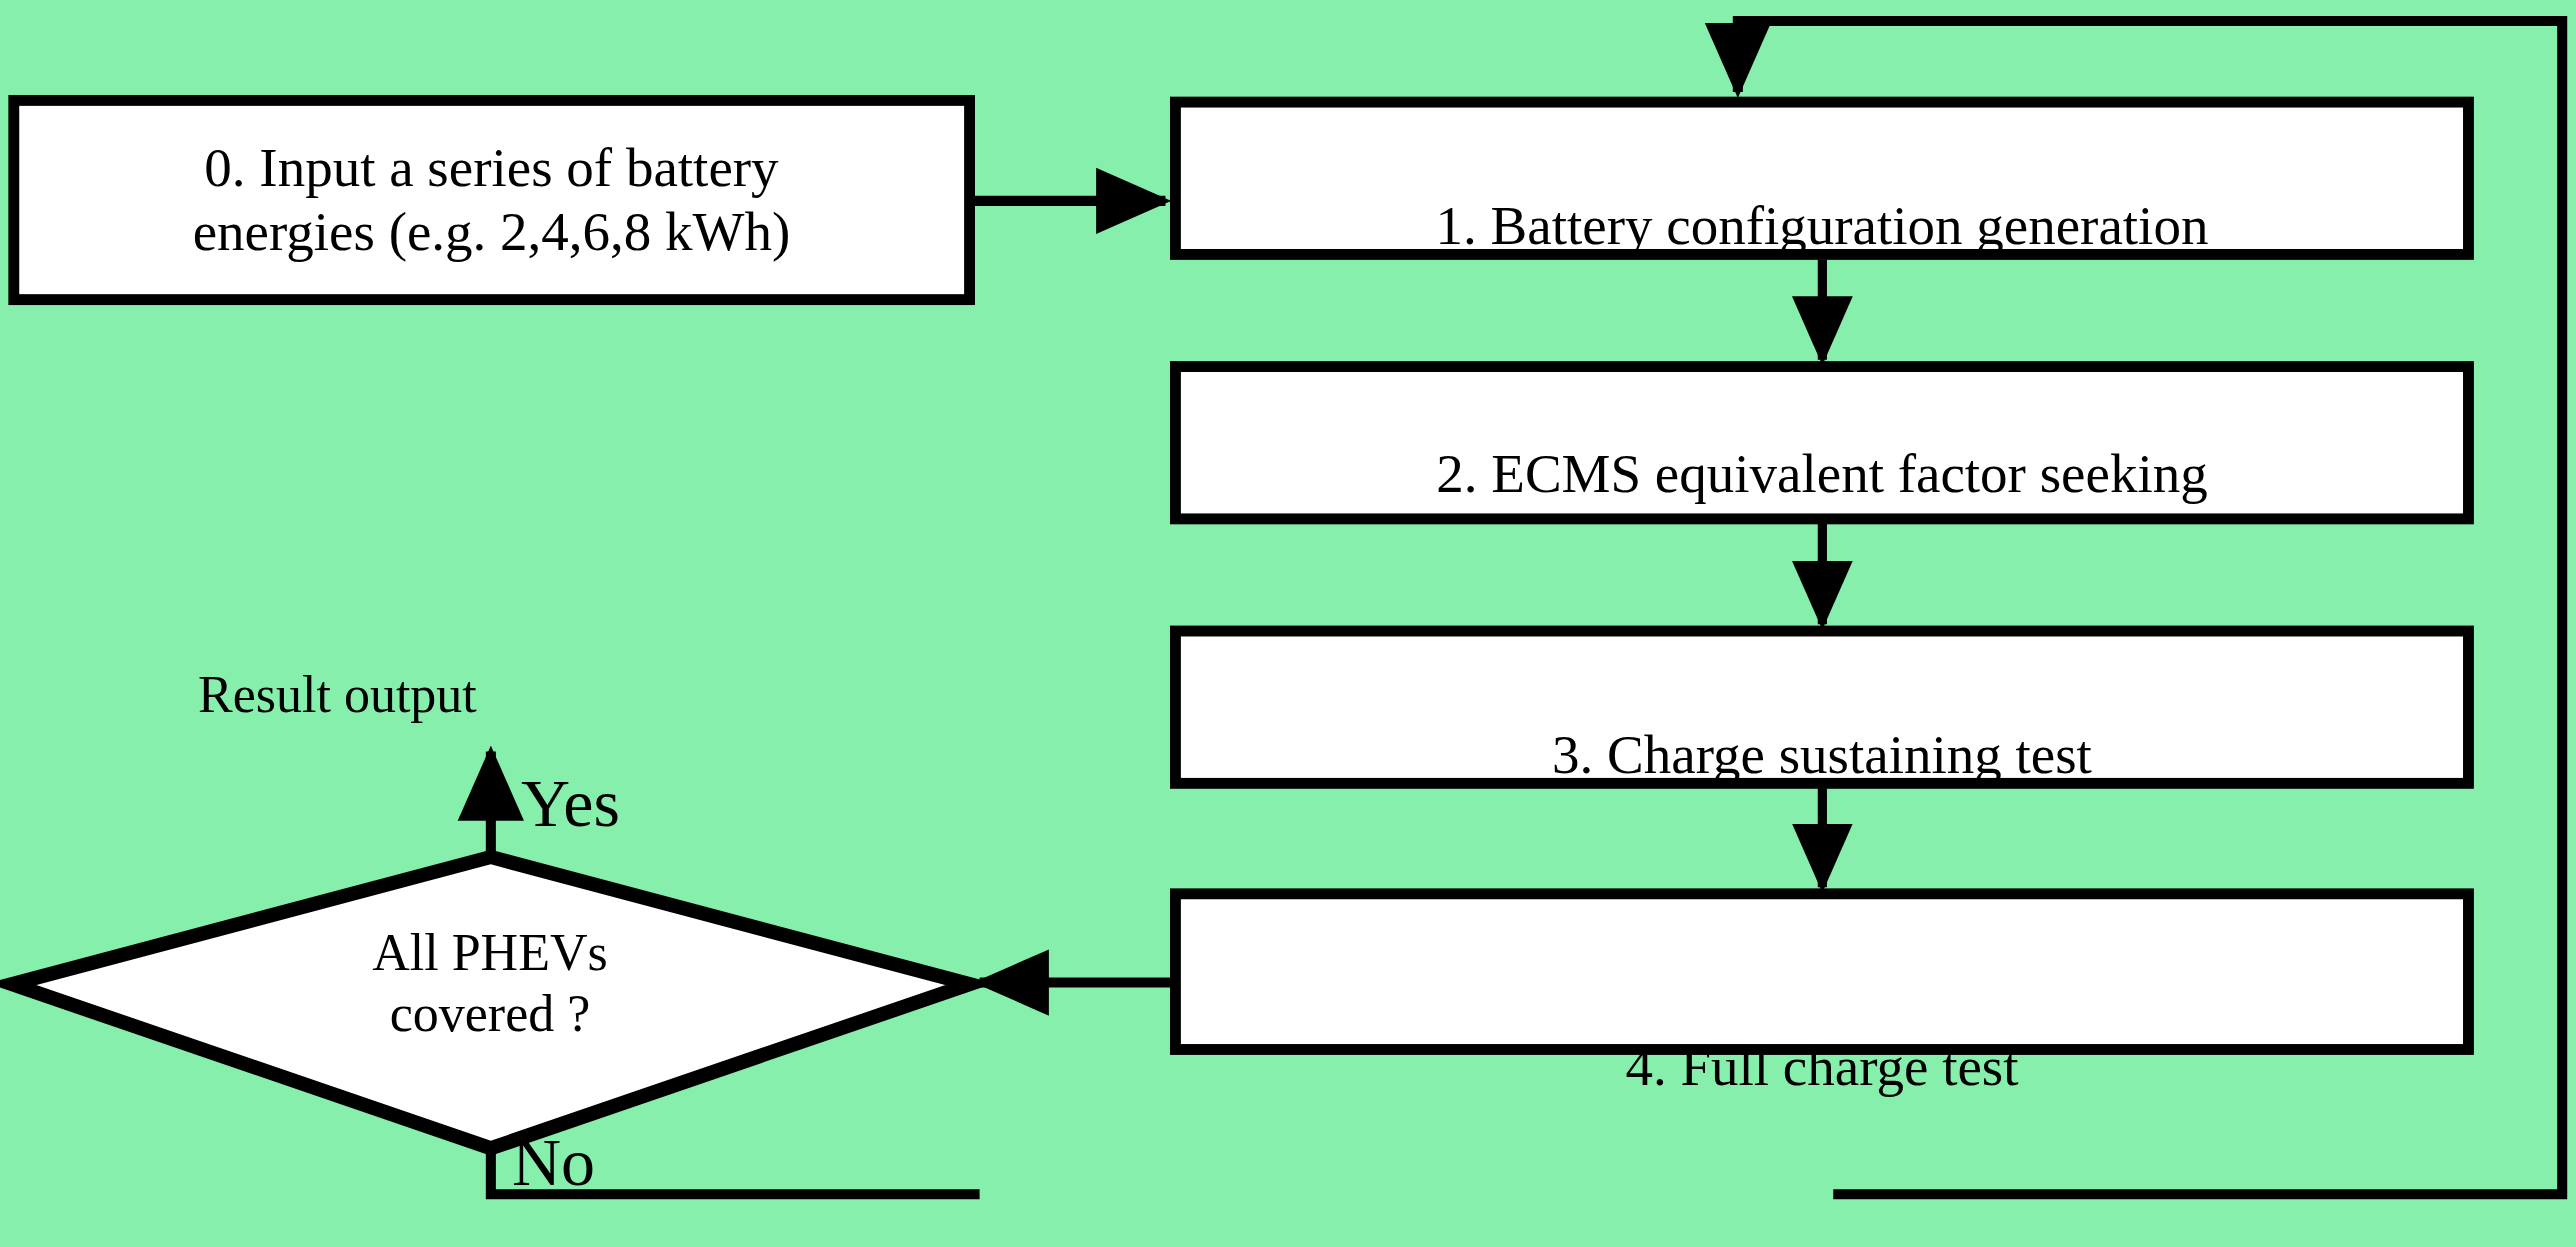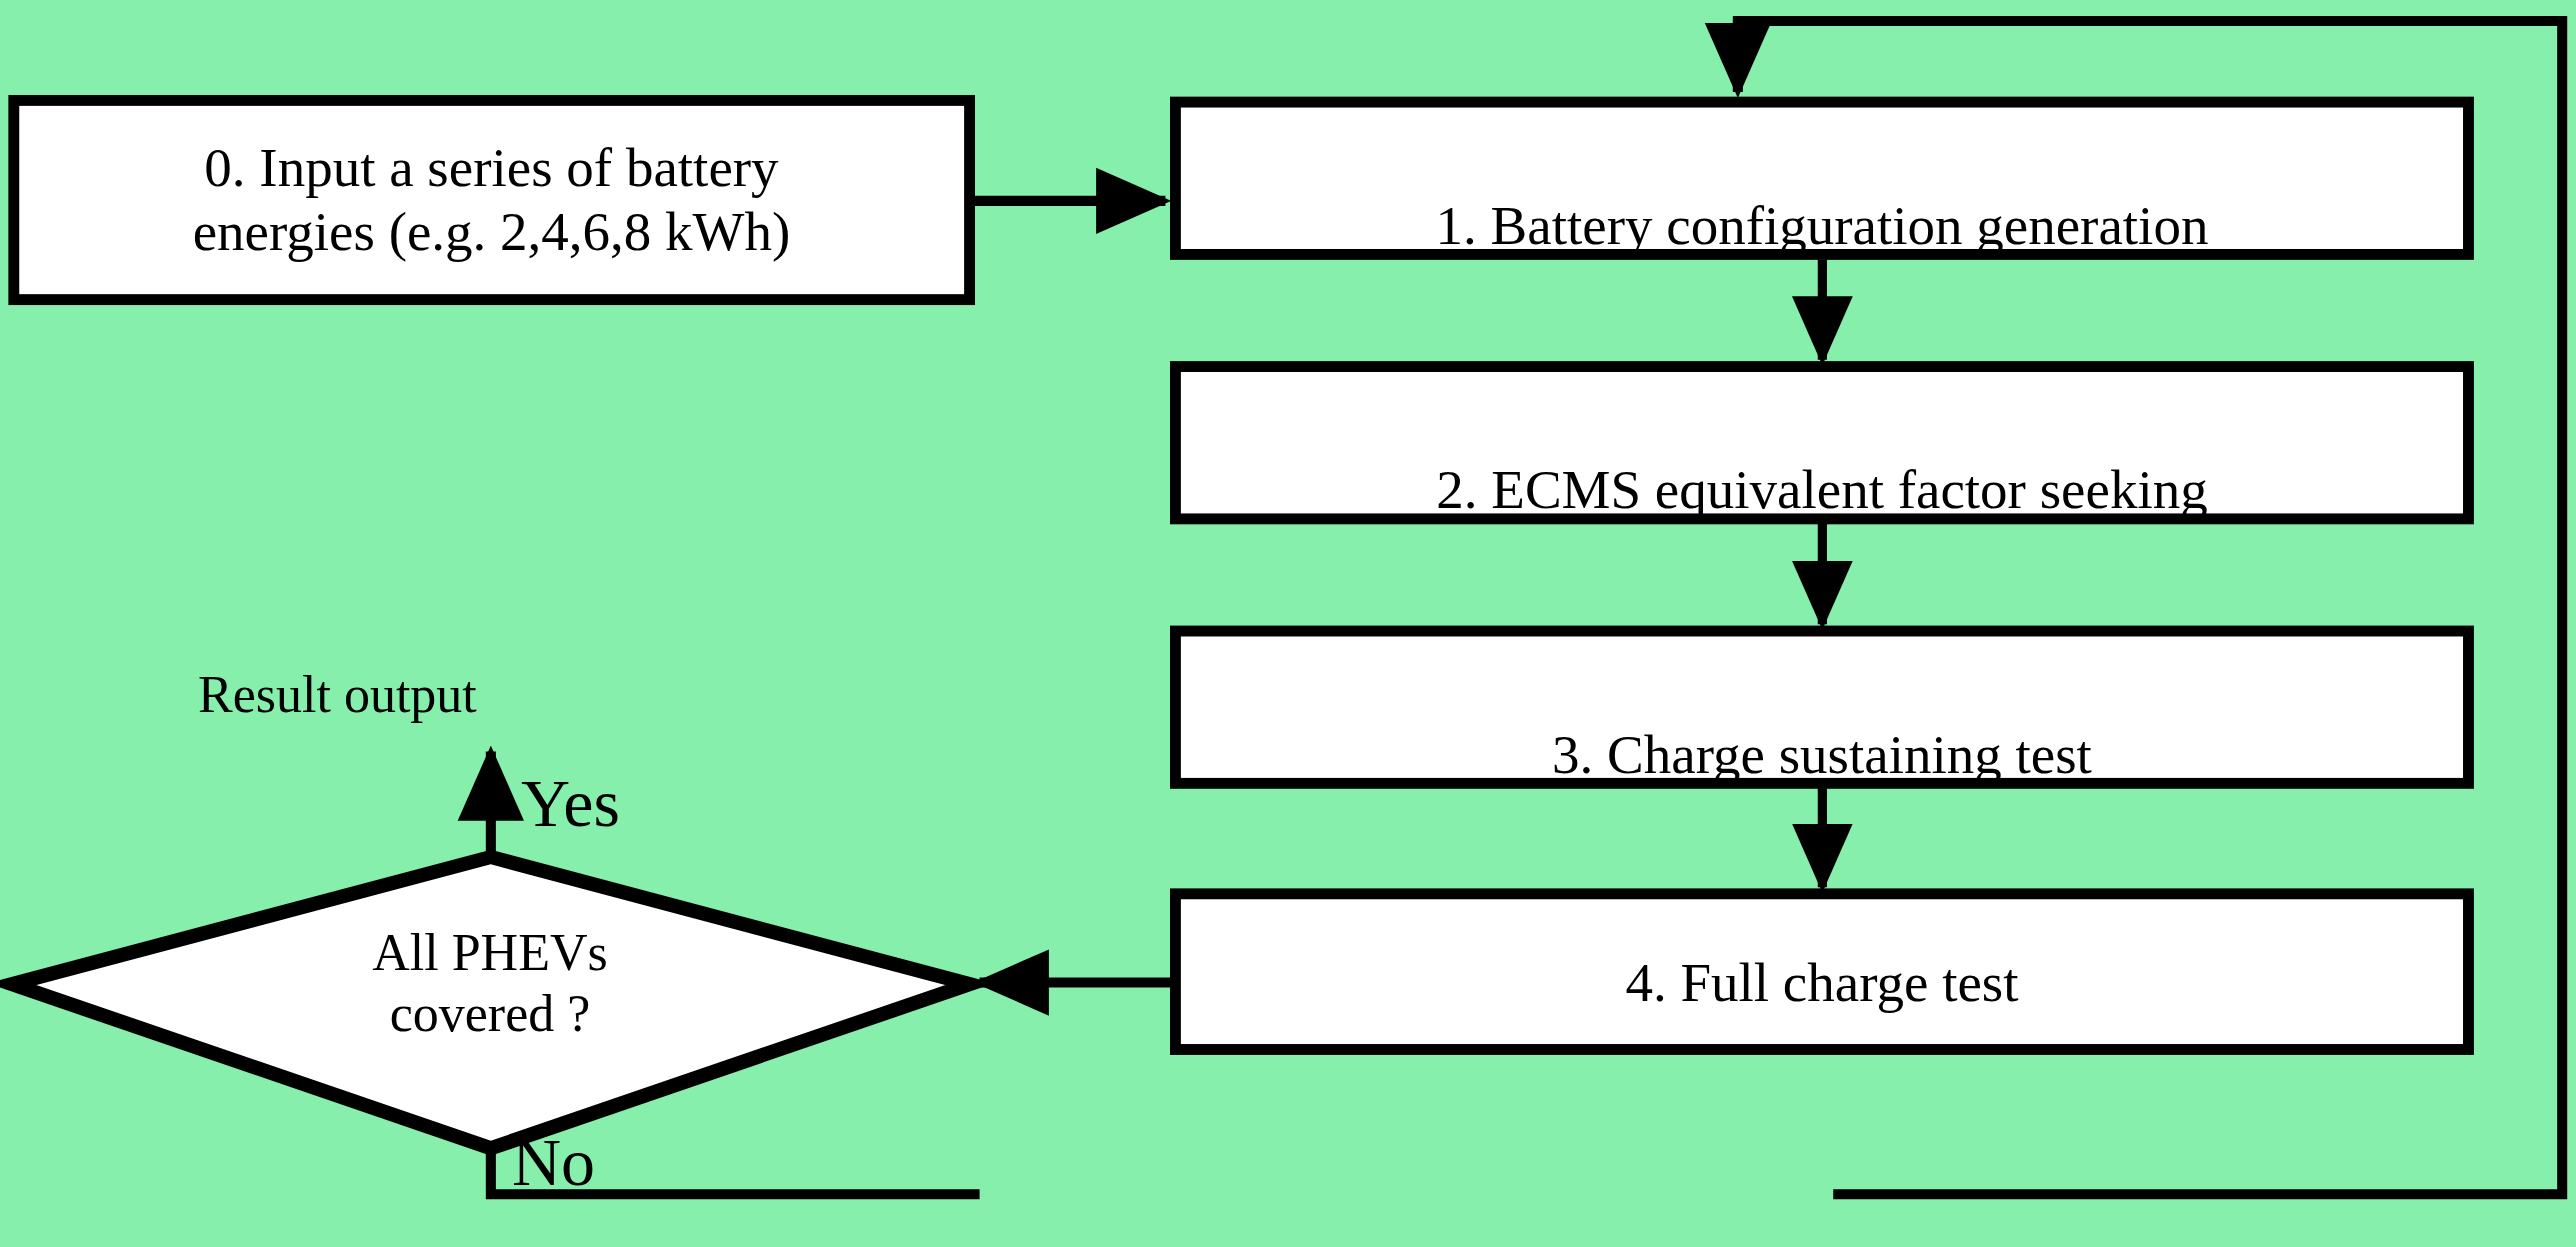--- a/index.html
+++ b/index.html
@@ -90,25 +90,25 @@
     <polyline points="586,1372 586,1427 1170,1427" fill="none" stroke="#000000" stroke-width="12" stroke-linejoin="miter" stroke-linecap="butt"></polyline>
 
     <polyline points="2190,1427 3061,1427 3061,25 2076,25 2076,110" fill="none" stroke="#000000" stroke-width="12" stroke-linejoin="miter" stroke-linecap="butt" marker-end="url(#arrow-down)"></polyline>
   </svg>
 
   <div class="node-label box0-label" style="left:25px; top:107px; width:933px; height:186px;">0. Input a series of battery
 energies (e.g. 2,4,6,8 kWh)</div>
 
   <div class="node-label box-label" style="left:1187px; top:107px; width:1270px; height:142px;">1. Battery configuration generation</div>
 
-  <div class="node-label box-label" style="left:1187px; top:388px; width:1270px; height:108px;">2. ECMS equivalent factor seeking</div>
+  <div class="node-label box-label" style="left:1187px; top:372px; width:1270px; height:108px;">2. ECMS equivalent factor seeking</div>
 
   <div class="node-label box-label" style="left:1187px; top:636px; width:1270px; height:142px;">3. Charge sustaining test</div>
 
-  <div class="node-label box-label" style="left:1187px; top:862px; width:1270px; height:146px;text-align:right;">4. Full charge test</div>
+  <div class="node-label box-label" style="left:1187px; top:946px; width:1270px; height:146px;text-align:right;">4. Full charge test</div>
 
   <div class="node-label free-label" style="left:198px; top:660px; width:586px; height:70px; justify-content:flex-start;">Result output</div>
 
   <div class="node-label diamond-label" style="left:239px; top:908px; width:502px; height:151px;">All PHEVs
 covered ?</div>
 
   <div class="node-label edge-label" style="left:521px; top:770px; width:201px; height:67px; justify-content:flex-start;">Yes</div>
 
   <div class="node-label edge-label" style="left:512px; top:1129px; width:184px; height:67px; justify-content:flex-start;text-align:right;">No</div>
 

